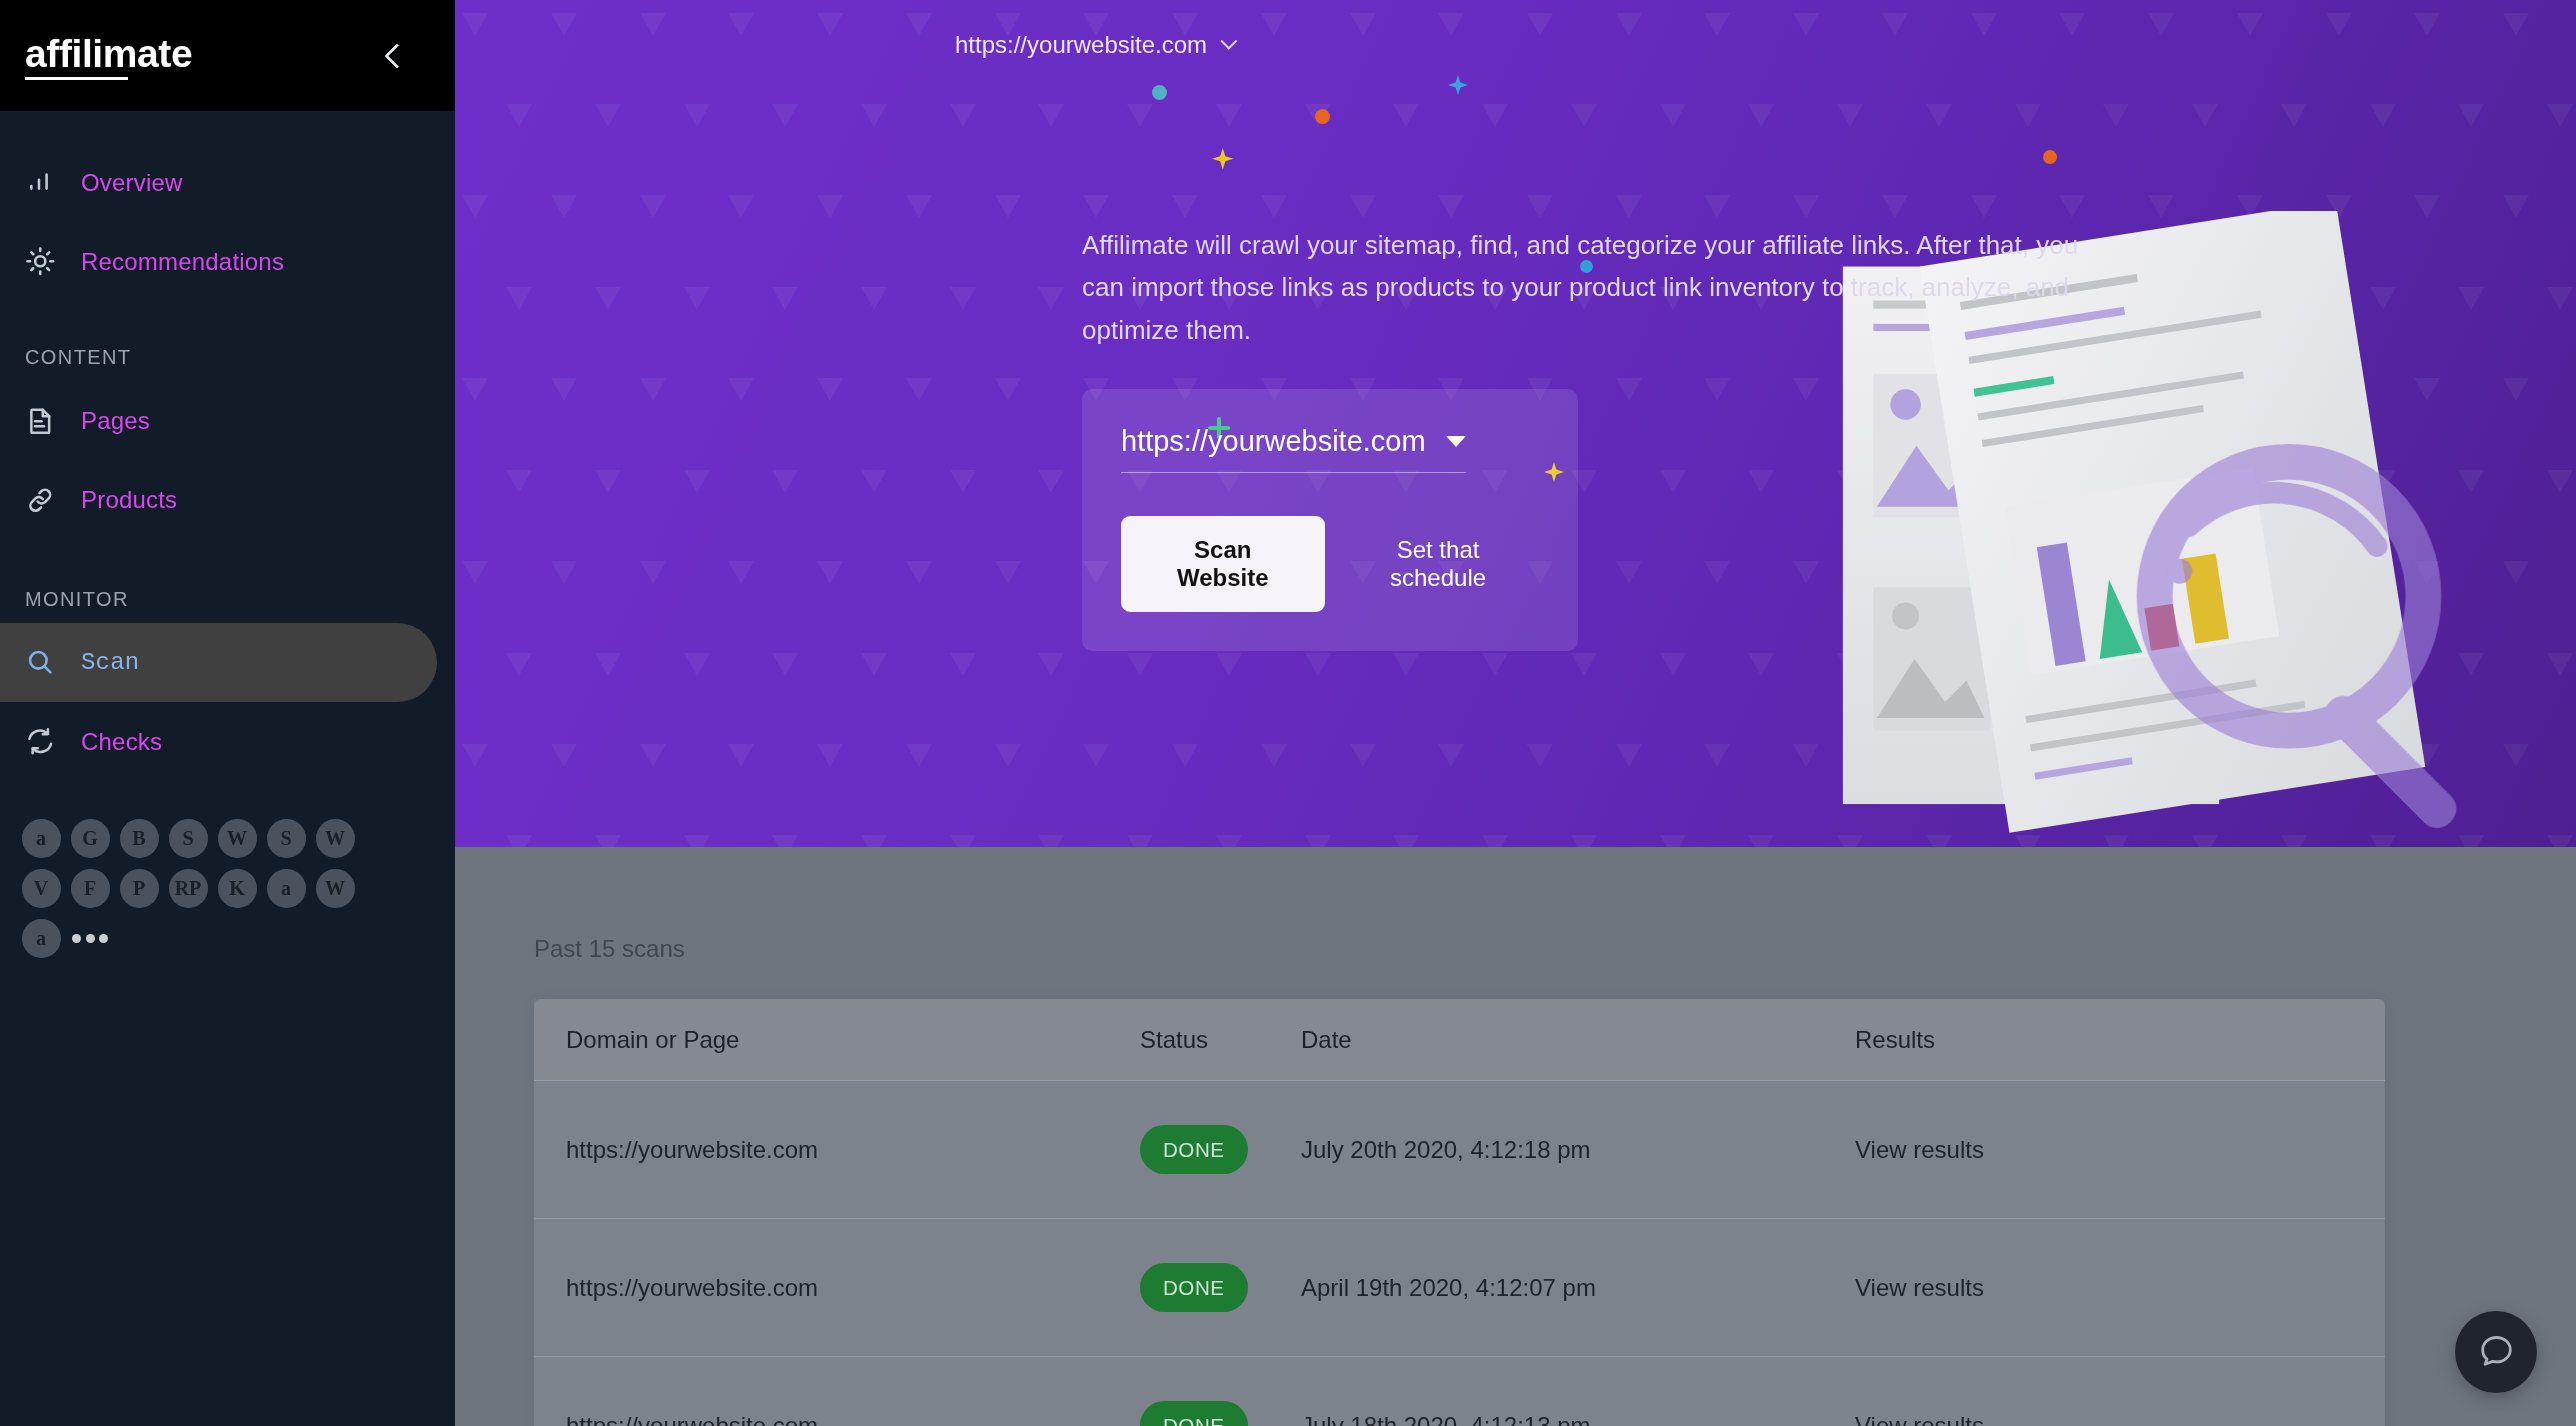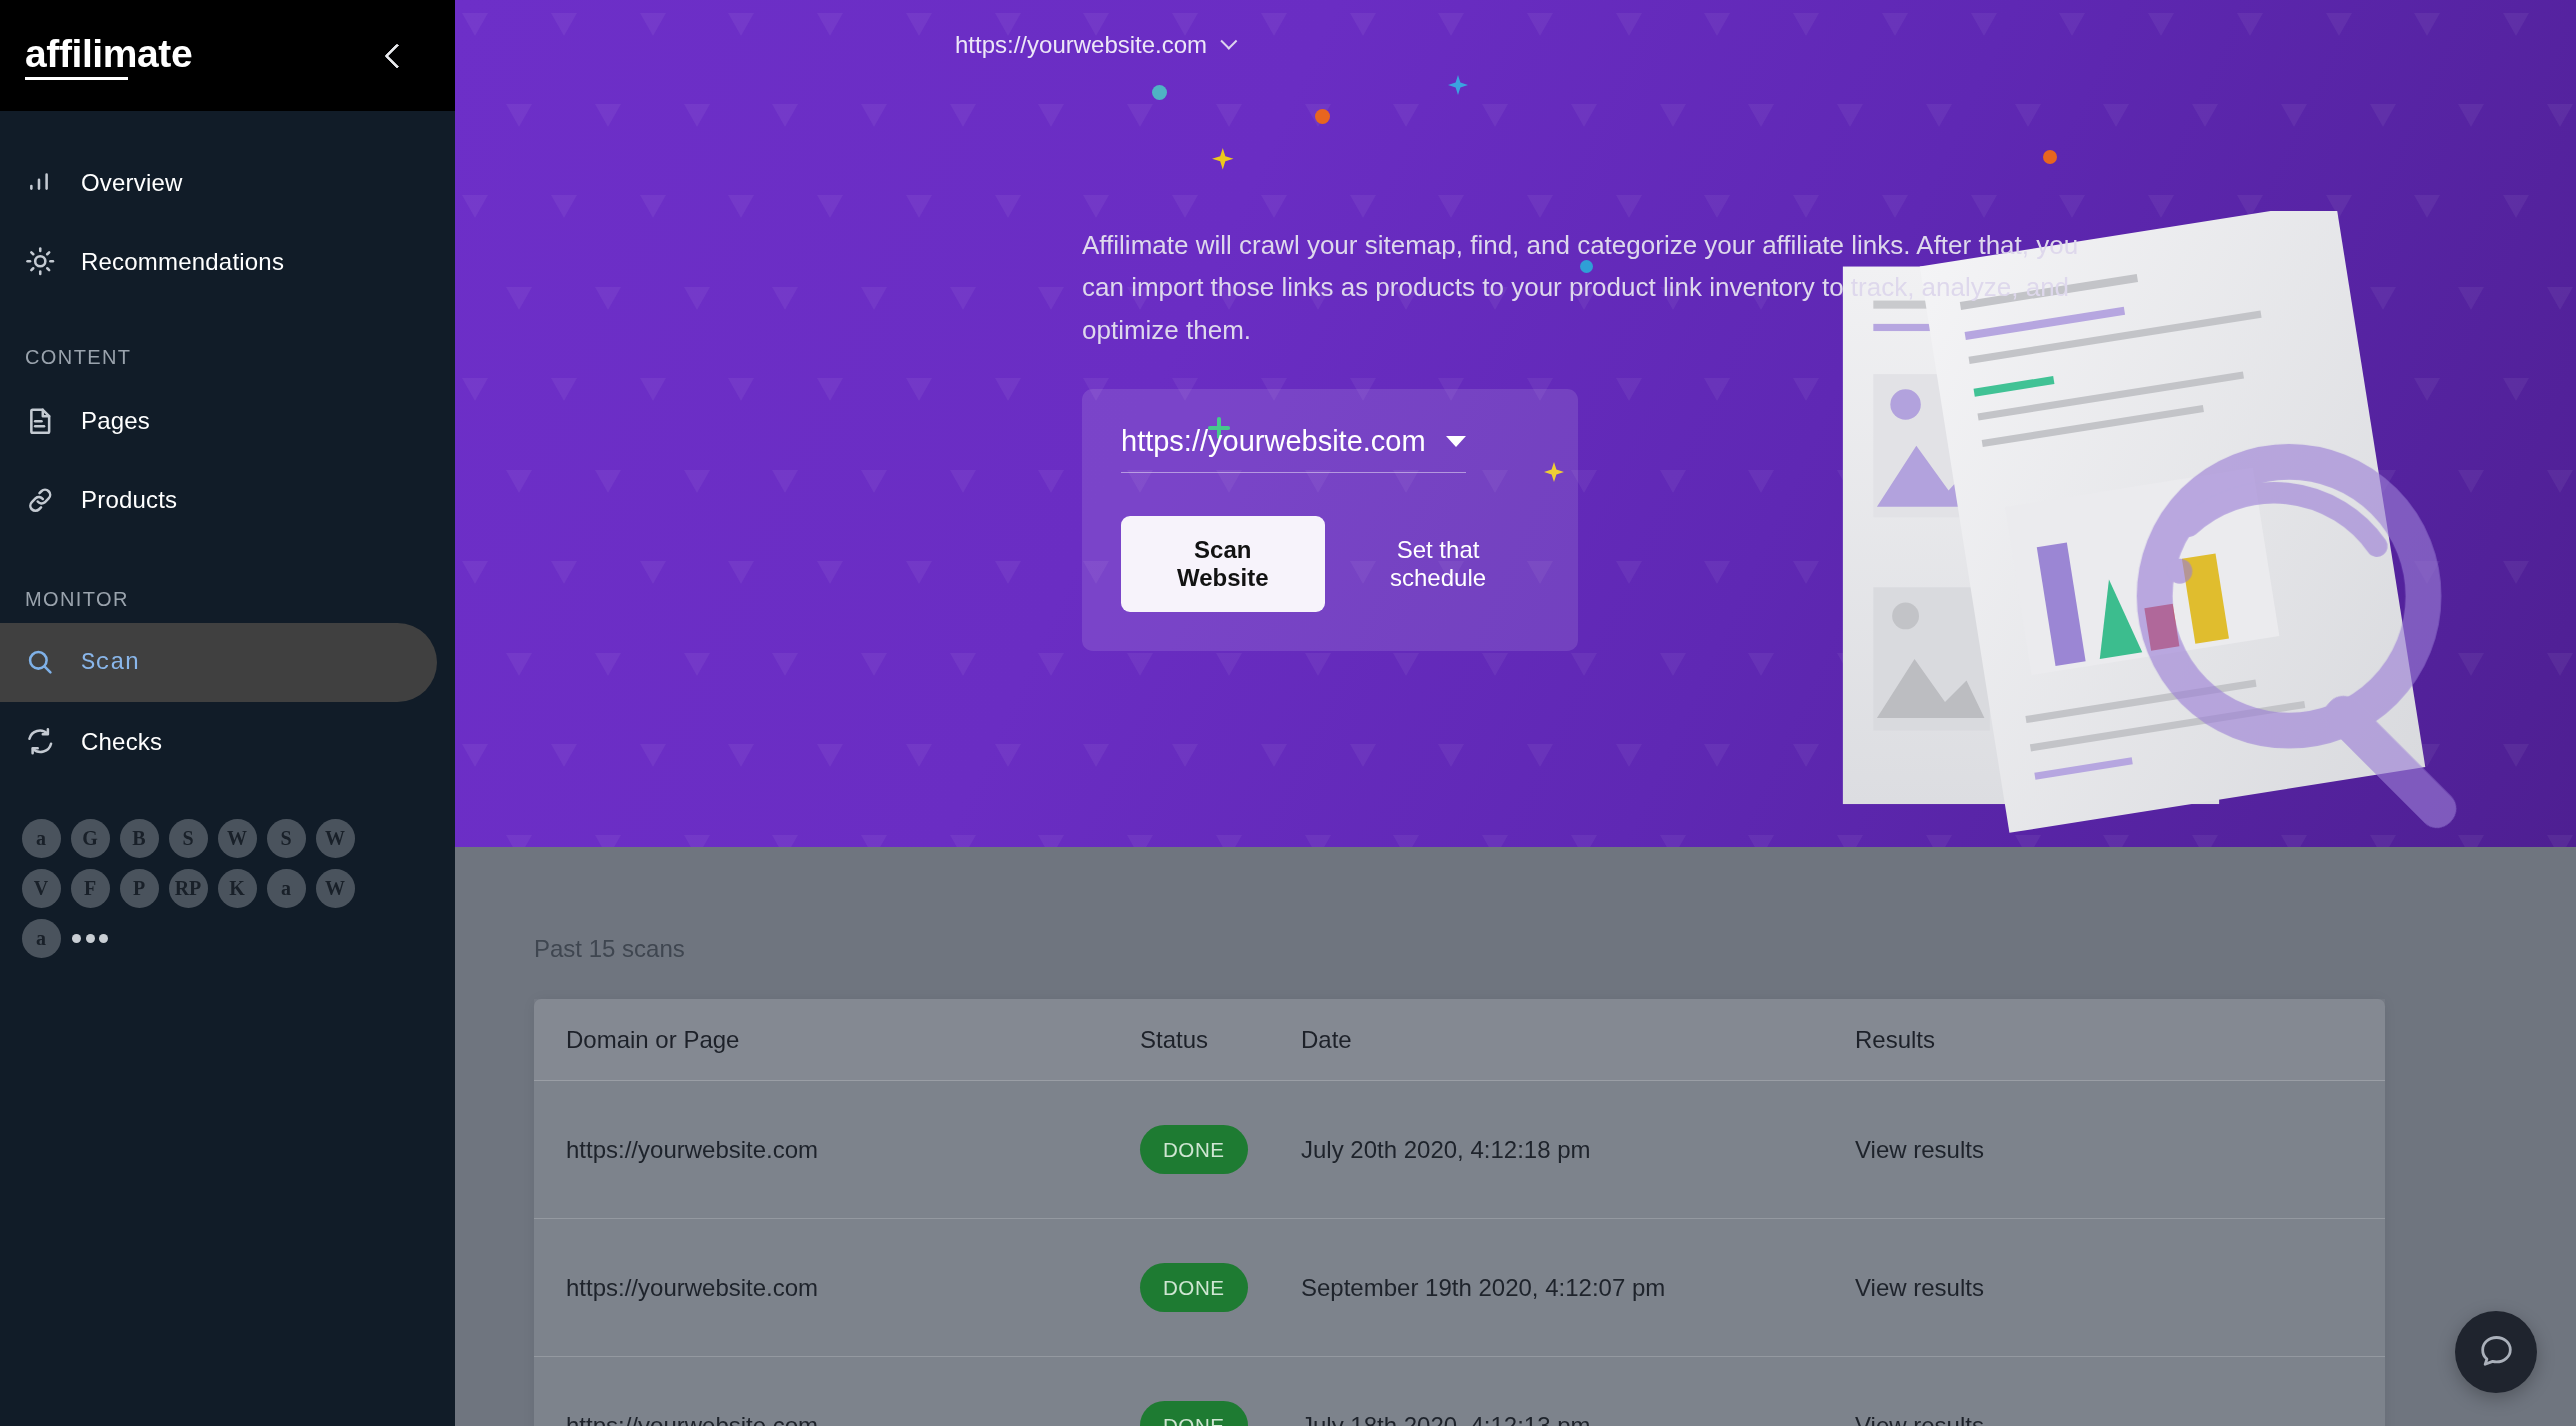--- a/index.html
+++ b/index.html
@@ -35,21 +35,21 @@
   .collapse-btn {
     width:39px; height:39px; display:flex; align-items:center; justify-content:center;
     cursor:pointer;
   }
   .chev-left { width:18px; height:18px; border-left:3.6px solid #e8eaed; border-bottom:3.6px solid #e8eaed;
     transform:rotate(45deg); border-radius:1.8px; }
 
   .sb-body { padding-top:32px; }
   .nav-item {
     display:flex; align-items:center; height:79px;
-    padding-left:25px; cursor:pointer; color:#ffffff;
+    padding-left:25px; cursor:pointer; color:#d946ef;
     position:relative;
   }
   .nav-item .ic { width:47px; flex:0 0 47px; display:flex; align-items:center; justify-content:flex-start; }
   .nav-item .lbl { font-size:24px; letter-spacing:0.2px; margin-left:9px; }
   .nav-item.active {
     background:#404040;
     border-radius:0 48px 48px 0;
     width:437px; color:#7fb1e8;font-family:Liberation Mono, monospace;
   }
   .nav-item.active .lbl { color:#89b6ea; }
@@ -672,21 +672,21 @@
             </div>
             <div class="cell c-date">July 20th 2020, 4:12:18 pm</div>
             <div class="cell c-result view-link">View results</div>
           </div>
 
           <div class="trow">
             <div class="cell c-domain">https://yourwebsite.com</div>
             <div class="cell c-status">
               <span class="badge">DONE</span>
             </div>
-            <div class="cell c-date">September 19th 2020, 4:12:07 pm</div>
+            <div class="cell c-date">April 19th 2020, 4:12:07 pm</div>
             <div class="cell c-result view-link">View results</div>
           </div>
 
           <div class="trow">
             <div class="cell c-domain">https://yourwebsite.com</div>
             <div class="cell c-status">
               <span class="badge">DONE</span>
             </div>
             <div class="cell c-date">July 18th 2020, 4:12:13 pm</div>
             <div class="cell c-result view-link">View results</div>

